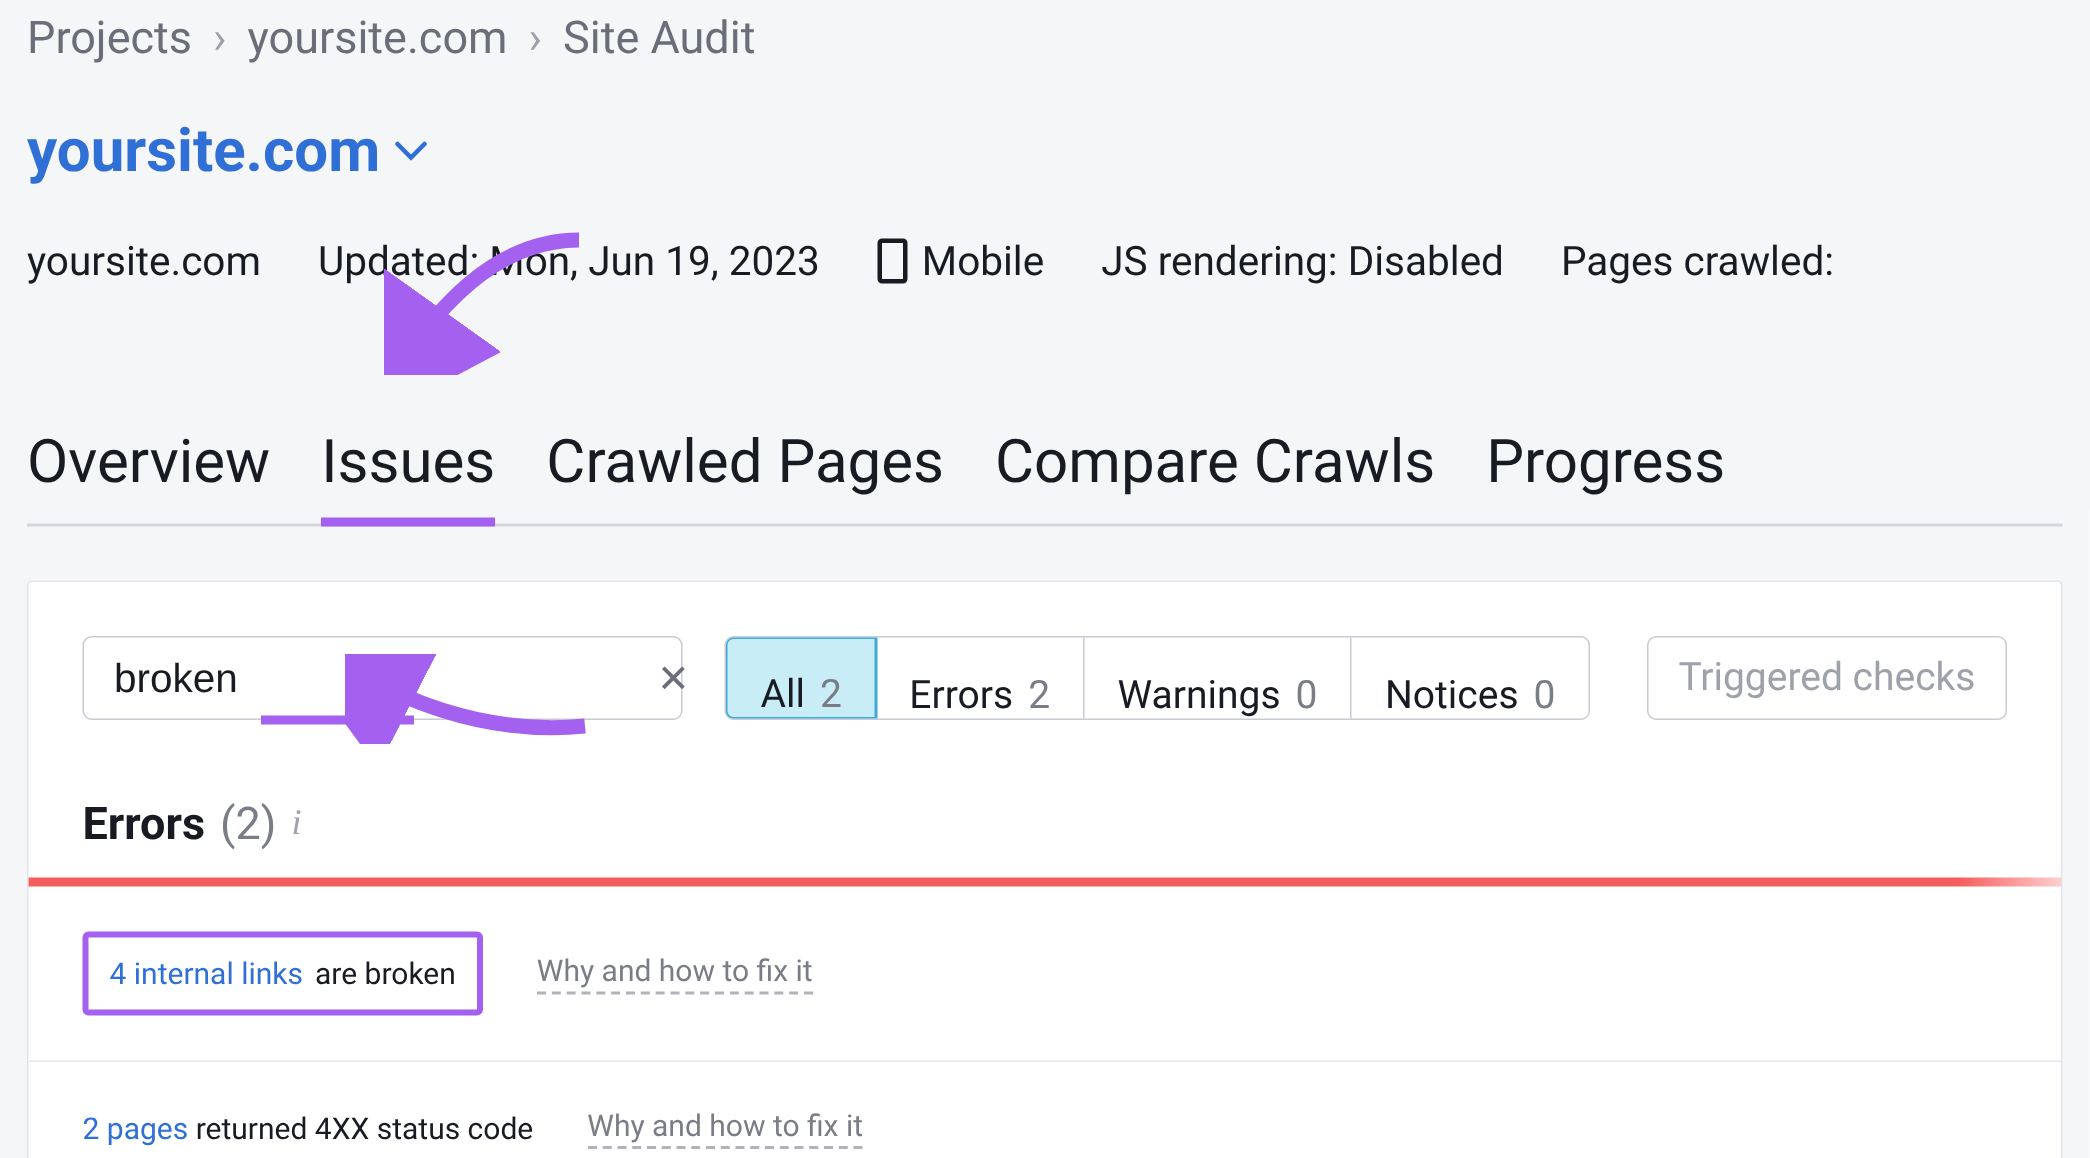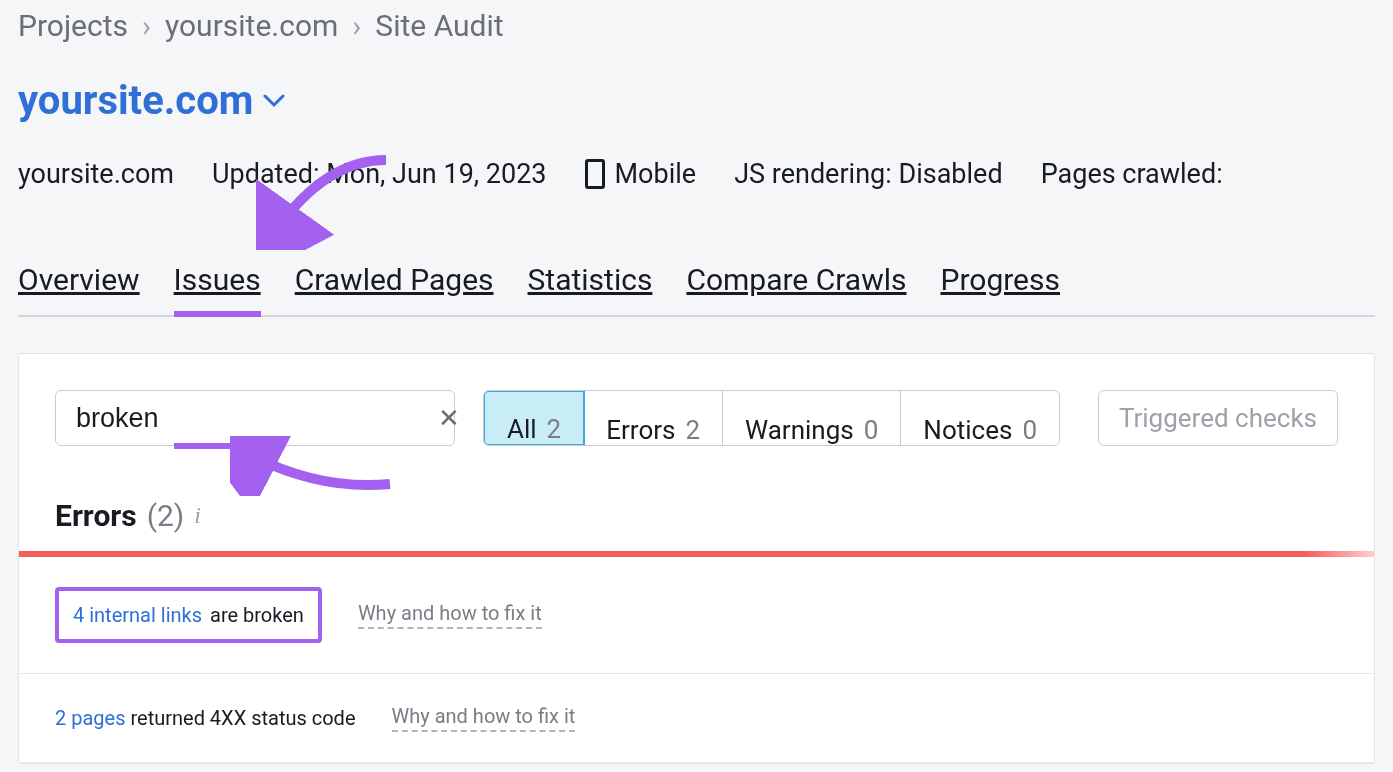--- a/index.html
+++ b/index.html
@@ -49,27 +49,26 @@
     border-radius: 3px;
     position: relative;
   }
   
   .tabs {
     display: flex;
     align-items: flex-end;
     gap: 34px;
     margin-top: 72px;
     border-bottom: 2px solid #d4d6dc;
-    font-size: 30px;
+    font-size: 40px;
     color: #191b23;
     position: relative;
-    text-decoration: underline;
   }
   .tab { padding: 0 0 18px 0; cursor: pointer; }
-  .tab.active { position: relative; }
+  .tab.active { position: relative; margin-top: 22px; }
   .tab.active::after {
     content: "";
     position: absolute;
     left: 0; right: 0; bottom: -2px;
     height: 6px;
     background: #a461f0;
   }
   .badge-teal {
     width: 18px; height: 18px; border-radius: 50%;
     background: #6ad0c8;
@@ -213,21 +212,20 @@
       <span>Mobile</span>
     </span>
     <span>JS rendering: Disabled</span>
     <span>Pages crawled:</span>
   </div>
 
   <div class="tabs">
     <div class="tab">Overview</div>
     <div class="tab active">Issues</div>
     <div class="tab">Crawled Pages</div>
-    <div class="tab">Statistics</div>
     <div class="tab">Compare Crawls</div>
     <div class="tab">Progress</div>
   </div>
 
   <div class="panel">
     <div class="panel-top">
 
       <div class="search-wrap">
         <svg class="search-icon" width="24" height="24" viewBox="0 0 24 24">
           <circle cx="10" cy="10" r="7" stroke="#9ea1aa" stroke-width="2.5" fill="none"></circle>

